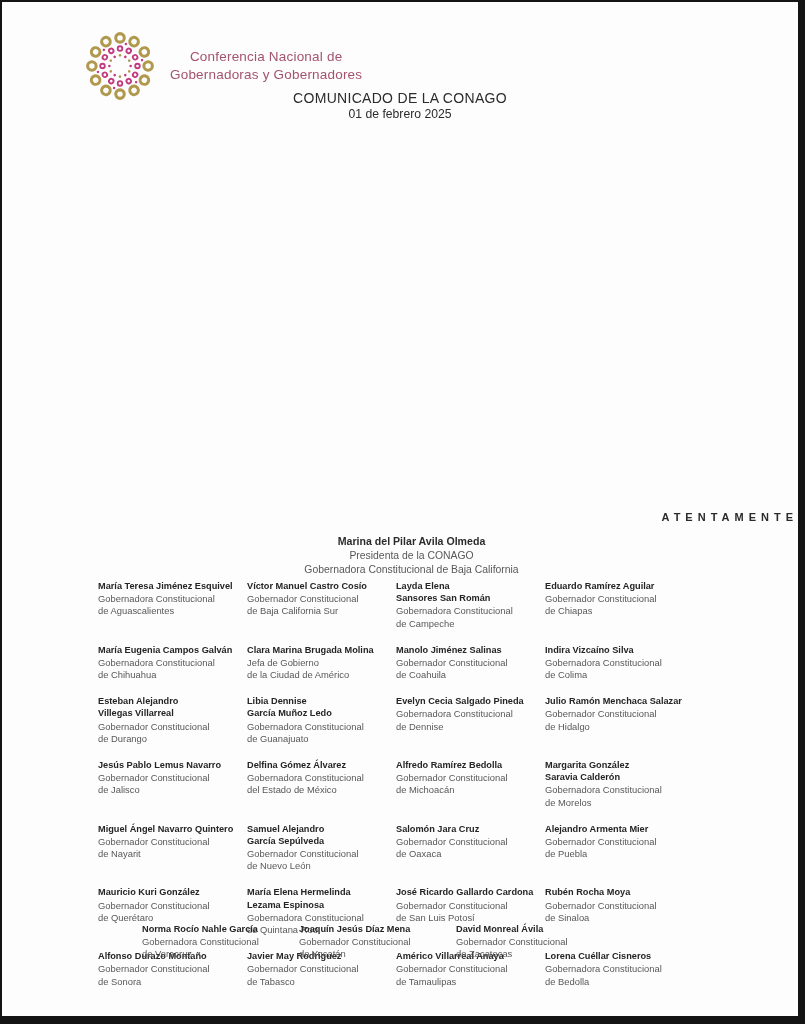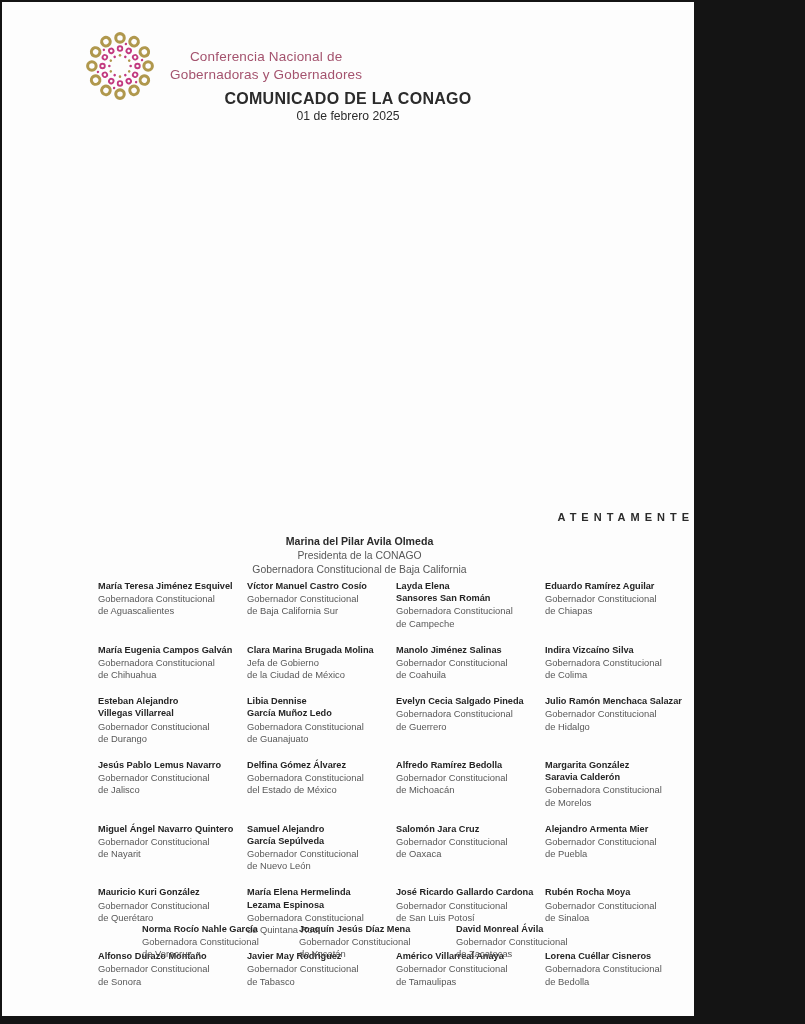--- a/index.html
+++ b/index.html
@@ -15,39 +15,39 @@
   html,body{width:805px;height:1024px;}
   body{
     font-family:"Liberation Sans", sans-serif;
     background:var(--frame);
     position:relative;
     overflow:hidden;
   }
   .page{
     position:absolute;
     left:2px; top:2px;
-    width:692px; height:1014px;
+    width:796px; height:1014px;
     background:var(--paper);
     color:var(--text_body);
   }
   
   .header{position:absolute;left:80px;top:26px;display:flex;align-items:center;gap:12px;}
   .logo{width:76px;height:76px;}
   .logo .lg{stroke:var(--logo_gold);fill:none;}
   .logo .lm{stroke:var(--logo_magenta);fill:none;}
   .logo .dg{fill:var(--logo_gold);}
   .logo .dm{fill:var(--logo_magenta);}
   .orgname{
     color:var(--accent_magenta);
     font-size:13.5px;line-height:1.3;text-align:center;
     letter-spacing:.2px;
   }
   
   .titleblock{position:absolute;left:0;top:88px;width:100%;text-align:center;color:#2b2b2b;}
-  .titleblock .t1{font-weight:bold;font-size:16px;letter-spacing:.3px;}
+  .titleblock .t1{font-weight:normal;font-size:14px;letter-spacing:.3px;}
   .titleblock .t2{font-weight:normal;font-size:12.2px;margin-top:1px;}
   
   .bodytext{
     position:absolute;left:111px;top:124px;width:590px;
     font-size:11.3px;line-height:1.27;text-align:justify;
     color:var(--text_body);
   }
   .bodytext p{margin-bottom:9px;}
   
   .atentamente{
@@ -217,21 +217,21 @@
       <div class="srole">de Chiapas</div>
     </div>
       <div class="cell">
       <div class="sname">María Eugenia Campos Galván</div>
       <div class="srole">Gobernadora Constitucional</div>
       <div class="srole">de Chihuahua</div>
     </div>
       <div class="cell">
       <div class="sname">Clara Marina Brugada Molina</div>
       <div class="srole">Jefa de Gobierno</div>
-      <div class="srole">de la Ciudad de México</div>
+      <div class="srole">de la Ciudad de Américo</div>
     </div>
       <div class="cell">
       <div class="sname">Manolo Jiménez Salinas</div>
       <div class="srole">Gobernador Constitucional</div>
       <div class="srole">de Coahuila</div>
     </div>
       <div class="cell">
       <div class="sname">Indira Vizcaíno Silva</div>
       <div class="srole">Gobernadora Constitucional</div>
       <div class="srole">de Colima</div>
@@ -244,21 +244,21 @@
     </div>
       <div class="cell">
       <div class="sname">Libia Dennise
 García Muñoz Ledo</div>
       <div class="srole">Gobernadora Constitucional</div>
       <div class="srole">de Guanajuato</div>
     </div>
       <div class="cell">
       <div class="sname">Evelyn Cecia Salgado Pineda</div>
       <div class="srole">Gobernadora Constitucional</div>
-      <div class="srole">de Guerrero</div>
+      <div class="srole">de Dennise</div>
     </div>
       <div class="cell">
       <div class="sname">Julio Ramón Menchaca Salazar</div>
       <div class="srole">Gobernador Constitucional</div>
       <div class="srole">de Hidalgo</div>
     </div>
       <div class="cell">
       <div class="sname">Jesús Pablo Lemus Navarro</div>
       <div class="srole">Gobernador Constitucional</div>
       <div class="srole">de Jalisco</div>

